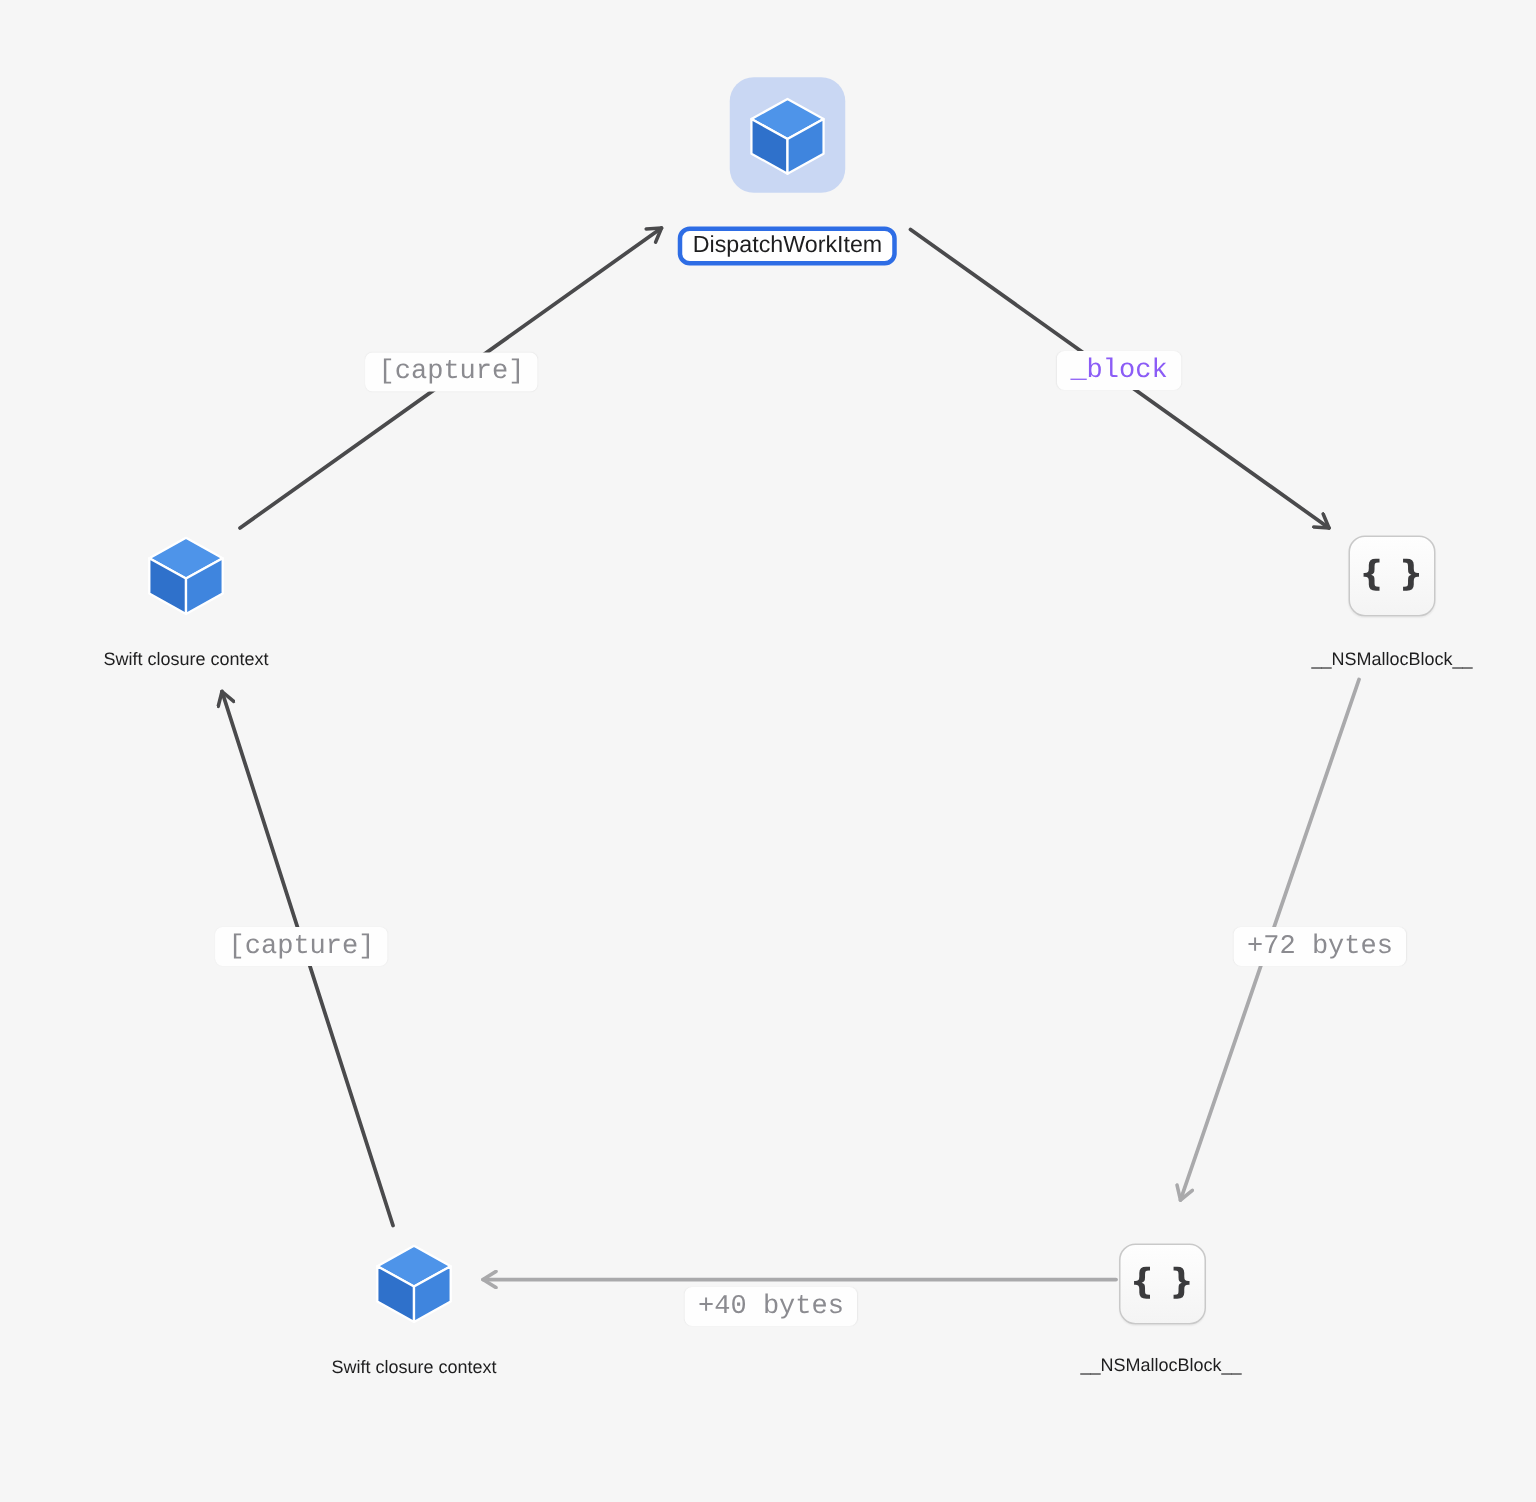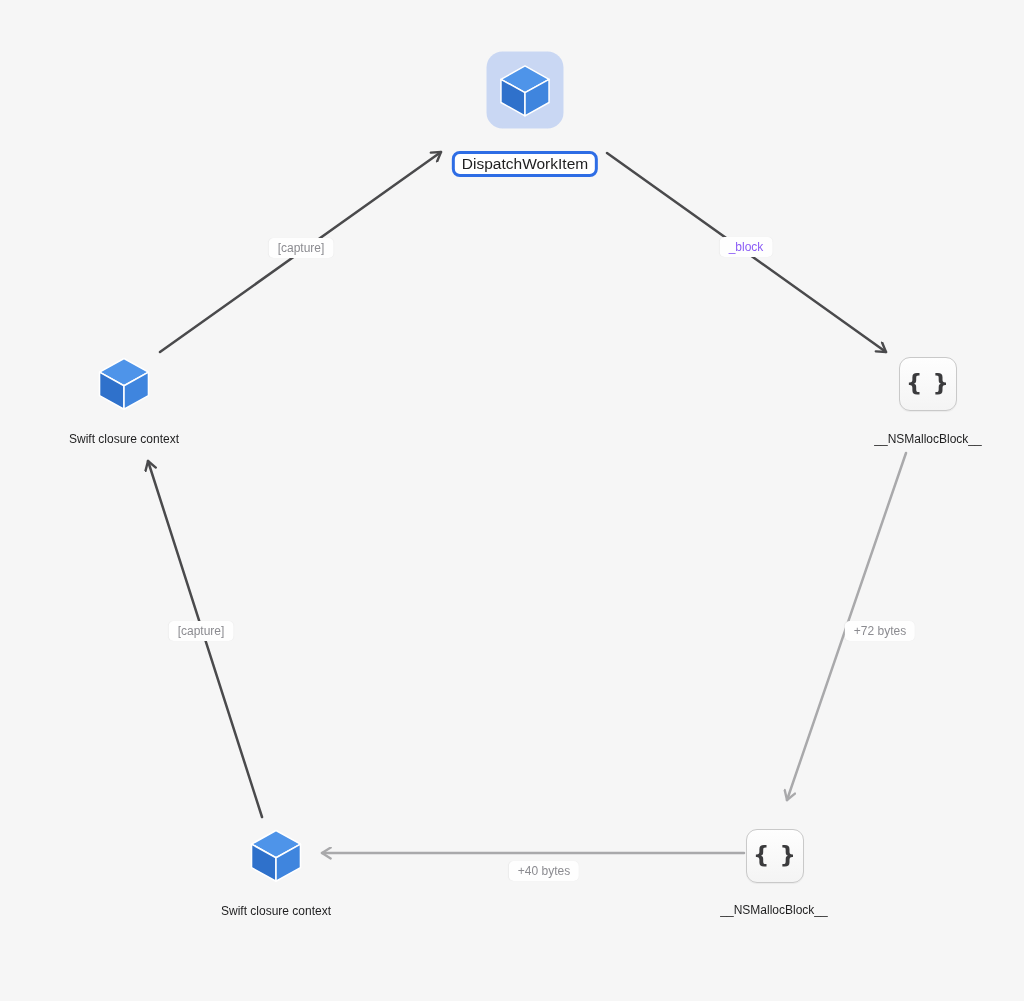--- a/index.html
+++ b/index.html
@@ -8,22 +8,23 @@
     font-family: "Liberation Sans", "DejaVu Sans", sans-serif;
     background: #f6f6f6;
   }
   #graph-canvas { position: absolute; inset: 0; width: 1024px; height: 1001px; }
   #edge-layer { position: absolute; left: 0; top: 0; width: 1024px; height: 1001px; }
   #edge-layer line { stroke-width: 2.5; stroke-linecap: round; }
 
   .edge-label {
     position: absolute; transform: translate(-50%, -50%);
     background: #fefefe; border-radius: 5px; padding: 3px 9px;
-    font-size: 12px; color: #8b8b90; white-space: nowrap;
+    font-size: 18px; color: #8b8b90; white-space: nowrap;
     box-shadow: 0 0 1px rgba(0,0,0,0.06);
+    font-family: Liberation Mono, monospace;
   }
 
   .node { position: absolute; }
   .node-icon { position: absolute; transform: translate(-50%, -50%);
     display: flex; align-items: center; justify-content: center; }
   .icon-tile { width: 77px; height: 77px; border-radius: 16px; background: #c9d7f3;
     display: flex; align-items: center; justify-content: center; }
   .cube-svg { display: block; }
 
   .block-icon {
@@ -66,21 +67,21 @@
         <line x1="607" y1="153" x2="886" y2="352" stroke="#4a4a4c" marker-end="url(#arrow-dark)"></line>
         <line x1="906" y1="453" x2="787" y2="800" stroke="#a9a9ab" marker-end="url(#arrow-light)"></line>
         <line x1="744" y1="853" x2="322" y2="853" stroke="#a9a9ab" marker-end="url(#arrow-light)"></line>
         <line x1="262" y1="817" x2="148" y2="461" stroke="#4a4a4c" marker-end="url(#arrow-dark)"></line>
       </g>
   </svg>
   <div id="edge-labels">
       <div class="edge-label" style="left: 301px; top: 248px; color: rgb(139, 139, 144);">[capture]</div>
       <div class="edge-label" style="left: 746px; top: 247px; color: #8b5cf6;">_block</div>
       <div class="edge-label" style="left: 880px; top: 631px; color: rgb(139, 139, 144);">+72 bytes</div>
-      <div class="edge-label" style="left: 544px; top: 871px; color: rgb(139, 139, 144);">+40 bytes</div>
+      <div class="edge-label" style="left: 514px; top: 871px; color: rgb(139, 139, 144);">+40 bytes</div>
       <div class="edge-label" style="left: 201px; top: 631px; color: rgb(139, 139, 144);">[capture]</div>
     </div>
   <div id="nodes">
       <div class="node">
         <div class="node-icon" style="left: 525px; top: 90px;">
           <div class="icon-tile" style="background: rgb(201, 215, 243);">
             <svg class="cube-svg" width="57" height="57" viewBox="0 0 64 64">
               <g stroke="#ffffff" stroke-width="1.7" stroke-linejoin="round">
                 <polygon points="32,5 59,20 32,35 5,20" fill="#4e94e9"></polygon>
                 <polygon points="5,20 32,35 32,61 5,46" fill="#2f71cb"></polygon>

